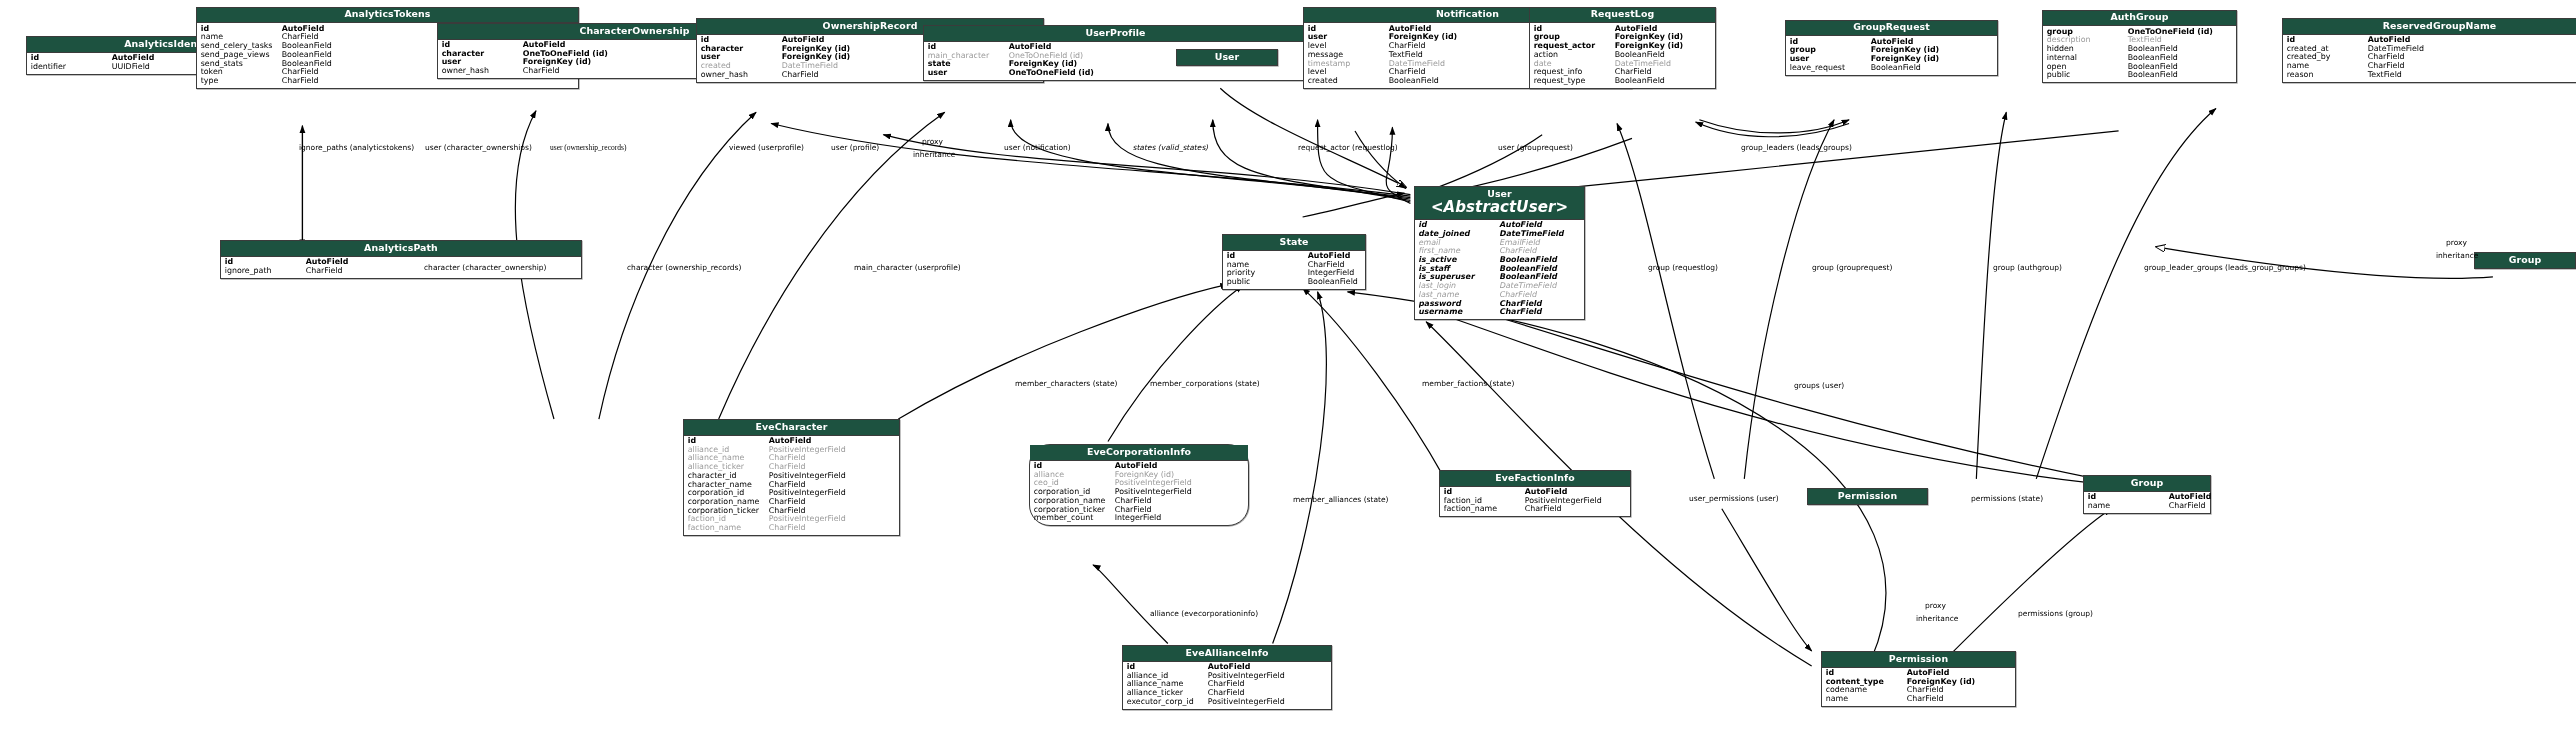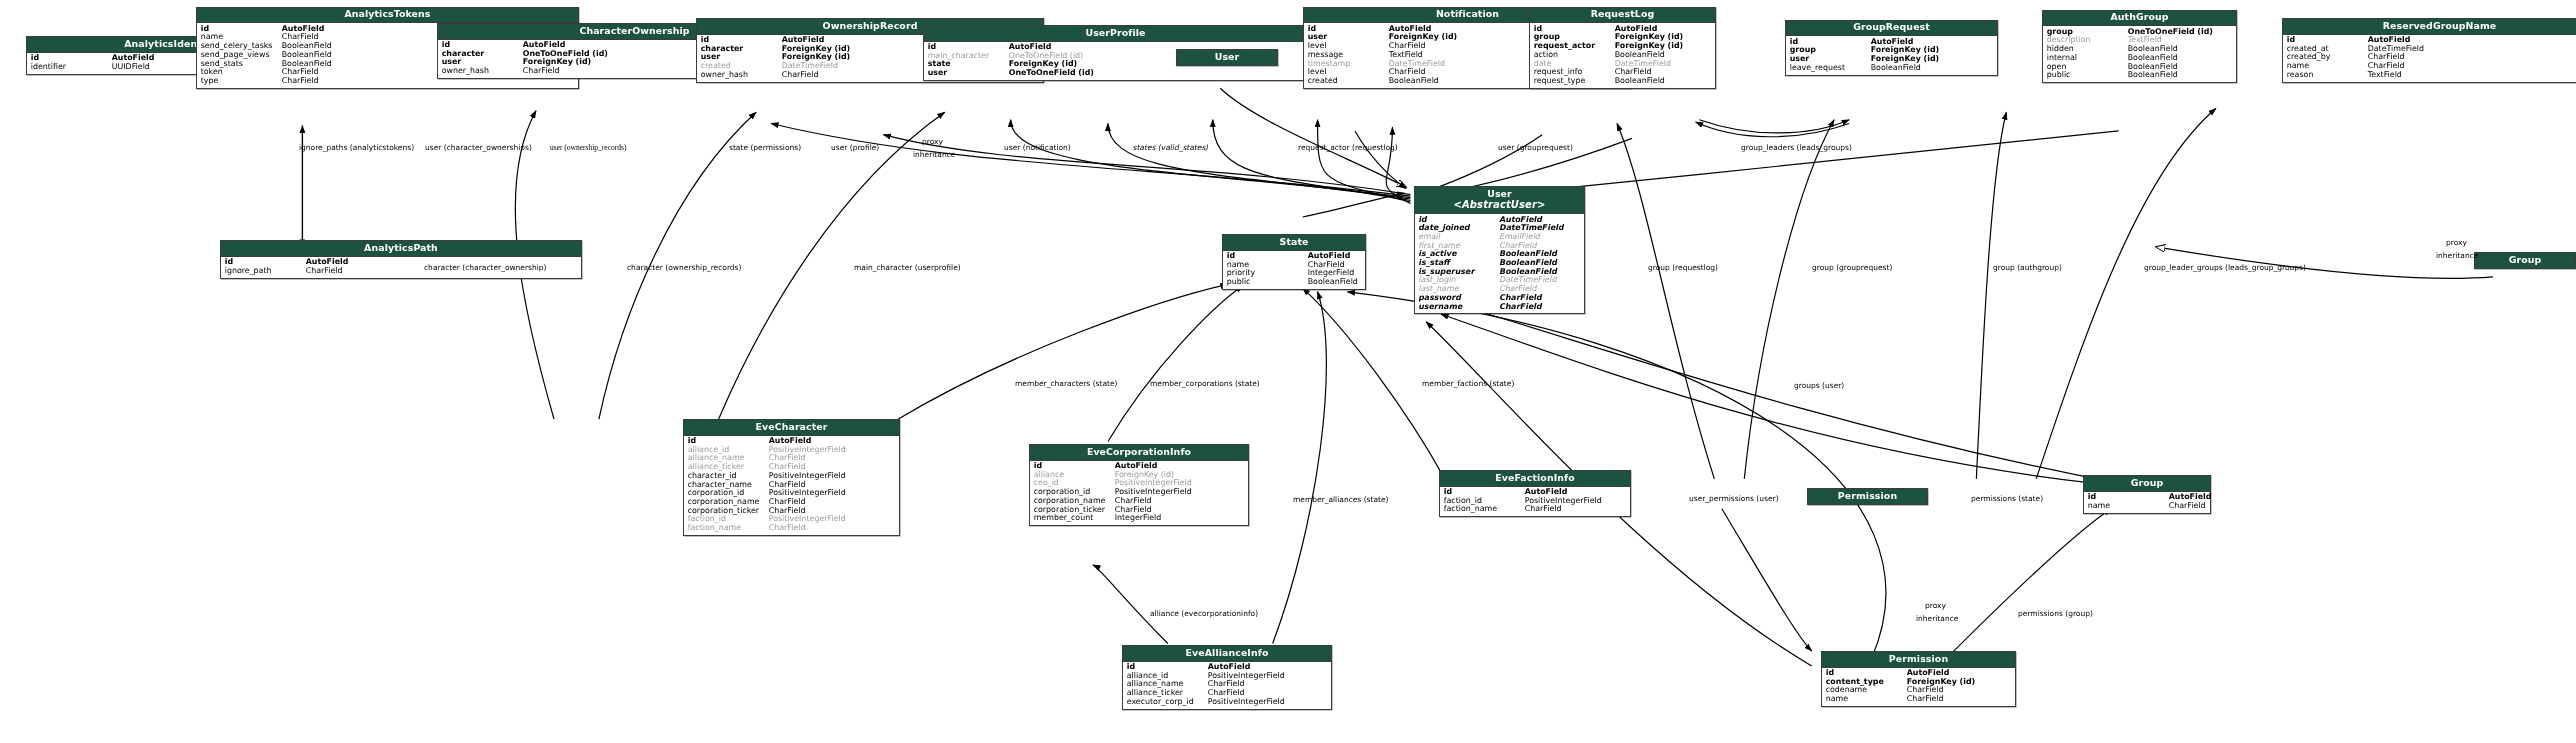--- a/index.html
+++ b/index.html
@@ -25,21 +25,21 @@
     text-align:center;
     padding:1.5px 4.5px 2.2px 4.5px;
     font-size:9.4px;
     line-height:1.15;
     border-bottom:0.7px solid #3b3b3b;
     letter-spacing:0.1px;
   }
   .entity .hdr .abs{
     display:block;
     font-style:italic;
-    font-size:10px;
+    font-size:15px;
     font-weight:bold;
   }
   .entity .rows{padding:1.5px 3.7px 2.2px 3.7px;}
   .row{
     display:flex;
     font-size:7.9px;
     line-height:8.7px;
     white-space:nowrap;
   }
   .row .fname{flex:0 0 auto;width:81px;overflow:hidden;}
@@ -517,21 +517,21 @@
         <div class="row blank">
           <span class="fname">faction_id</span>
           <span class="ftype">PositiveIntegerField</span>
         </div>
         <div class="row blank">
           <span class="fname">faction_name</span>
           <span class="ftype">CharField</span>
         </div>
       </div>
     </div>
-    <div class="entity" style="left: 1029px; top: 444px; width: 220px;">
+    <div class="entity" style="left: 1029px; top: 444px; width: 220px; border-radius: 21px;">
       <div class="hdr">EveCorporationInfo</div>
       <div class="rows">
         <div class="row pk">
           <span class="fname">id</span>
           <span class="ftype">AutoField</span>
         </div>
         <div class="row blank">
           <span class="fname">alliance</span>
           <span class="ftype">ForeignKey (id)</span>
         </div>
@@ -632,21 +632,21 @@
         </div>
         <div class="row opt">
           <span class="fname">name</span>
           <span class="ftype">CharField</span>
         </div>
       </div>
     </div>
     <div class="elabel" style="left: 299px; top: 144px;">ignore_paths (analyticstokens)</div>
     <div class="elabel" style="left: 425px; top: 144px;">user (character_ownerships)</div>
     <div class="elabel" style="left: 550px; top: 144px; font-family: Liberation Serif, serif;">user (ownership_records)</div>
-    <div class="elabel" style="left: 729px; top: 144px;">state (permissions)</div>
+    <div class="elabel" style="left: 729px; top: 144px;">viewed (userprofile)</div>
     <div class="elabel" style="left: 831px; top: 144px;">user (profile)</div>
     <div class="elabel" style="left: 922px; top: 138px;">proxy</div>
     <div class="elabel" style="left: 913px; top: 151px;">inheritance</div>
     <div class="elabel" style="left: 1004px; top: 144px;">user (notification)</div>
     <div class="elabel" style="left: 1133px; top: 144px; font-style: italic;">states (valid_states)</div>
     <div class="elabel" style="left: 1298px; top: 144px;">request_actor (requestlog)</div>
     <div class="elabel" style="left: 1498px; top: 144px;">user (grouprequest)</div>
     <div class="elabel" style="left: 1741px; top: 144px;">group_leaders (leads_groups)</div>
     <div class="elabel" style="left: 424px; top: 264px;">character (character_ownership)</div>
     <div class="elabel" style="left: 627px; top: 264px;">character (ownership_records)</div>

